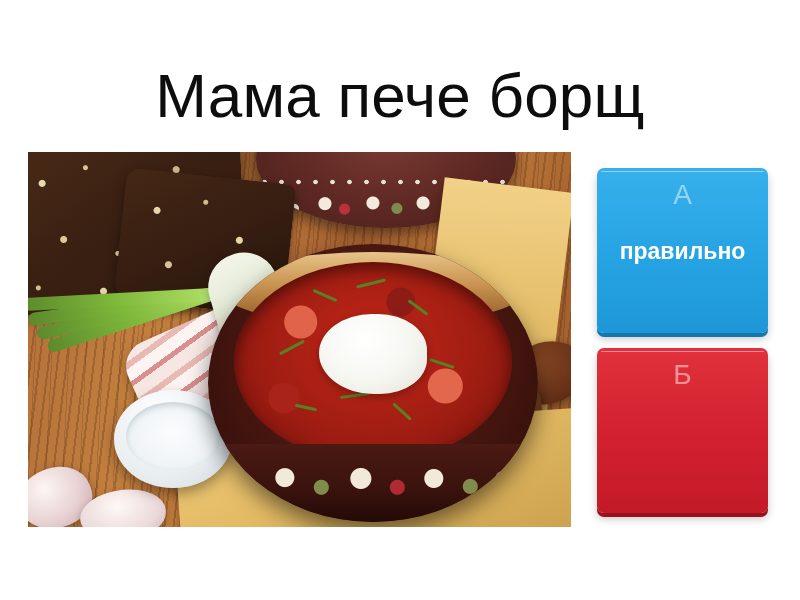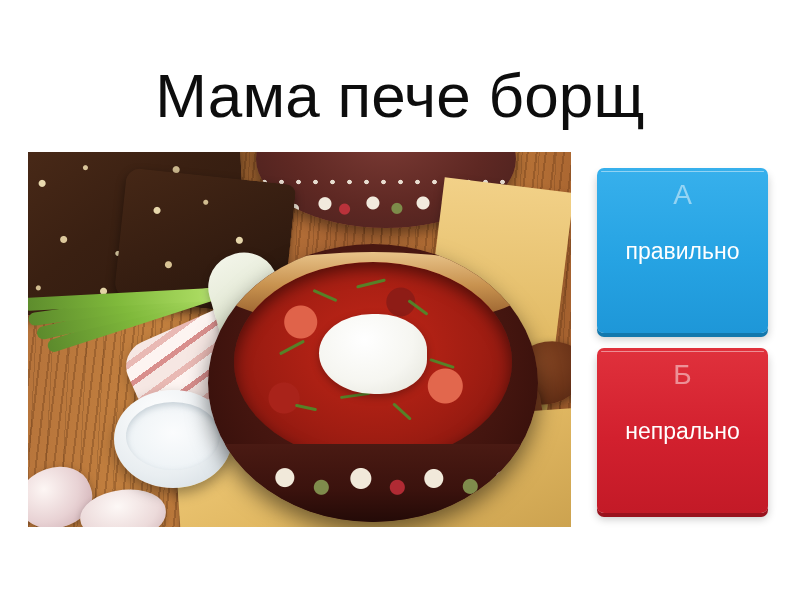--- a/index.html
+++ b/index.html
@@ -341,21 +341,21 @@
     line-height: 1;
     color: rgba(255,255,255,.48);
   }
   .answer-text {
     position: absolute;
     left: 0; right: 0;
     top: 50%;
     transform: translateY(-50%);
     text-align: center;
     font-size: 23px;
-    font-weight: 400;
+    font-weight: 700;
     color: #ffffff;
     padding: 0 6px;
     white-space: nowrap;
   }
 </style>
 </head>
 <body>
 
 <div class="quiz-title">Мама пече борщ</div>
 
@@ -412,16 +412,15 @@
 
 <div class="answers">
 
   <button class="answer-btn correct">
     <span class="answer-letter">А</span>
     <span class="answer-text">правильно</span>
   </button>
 
   <button class="answer-btn wrong">
     <span class="answer-letter">Б</span>
-    <span class="answer-text">непрально</span>
   </button>
 
 </div>
 
 </body></html>

